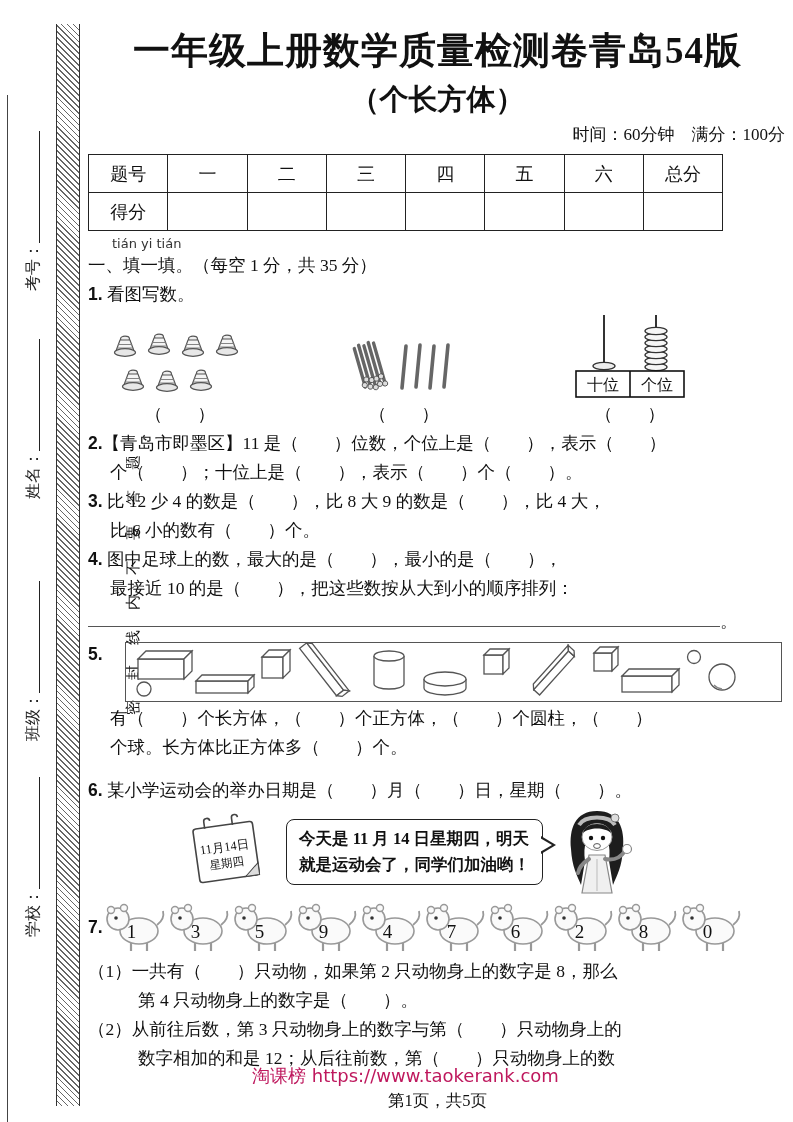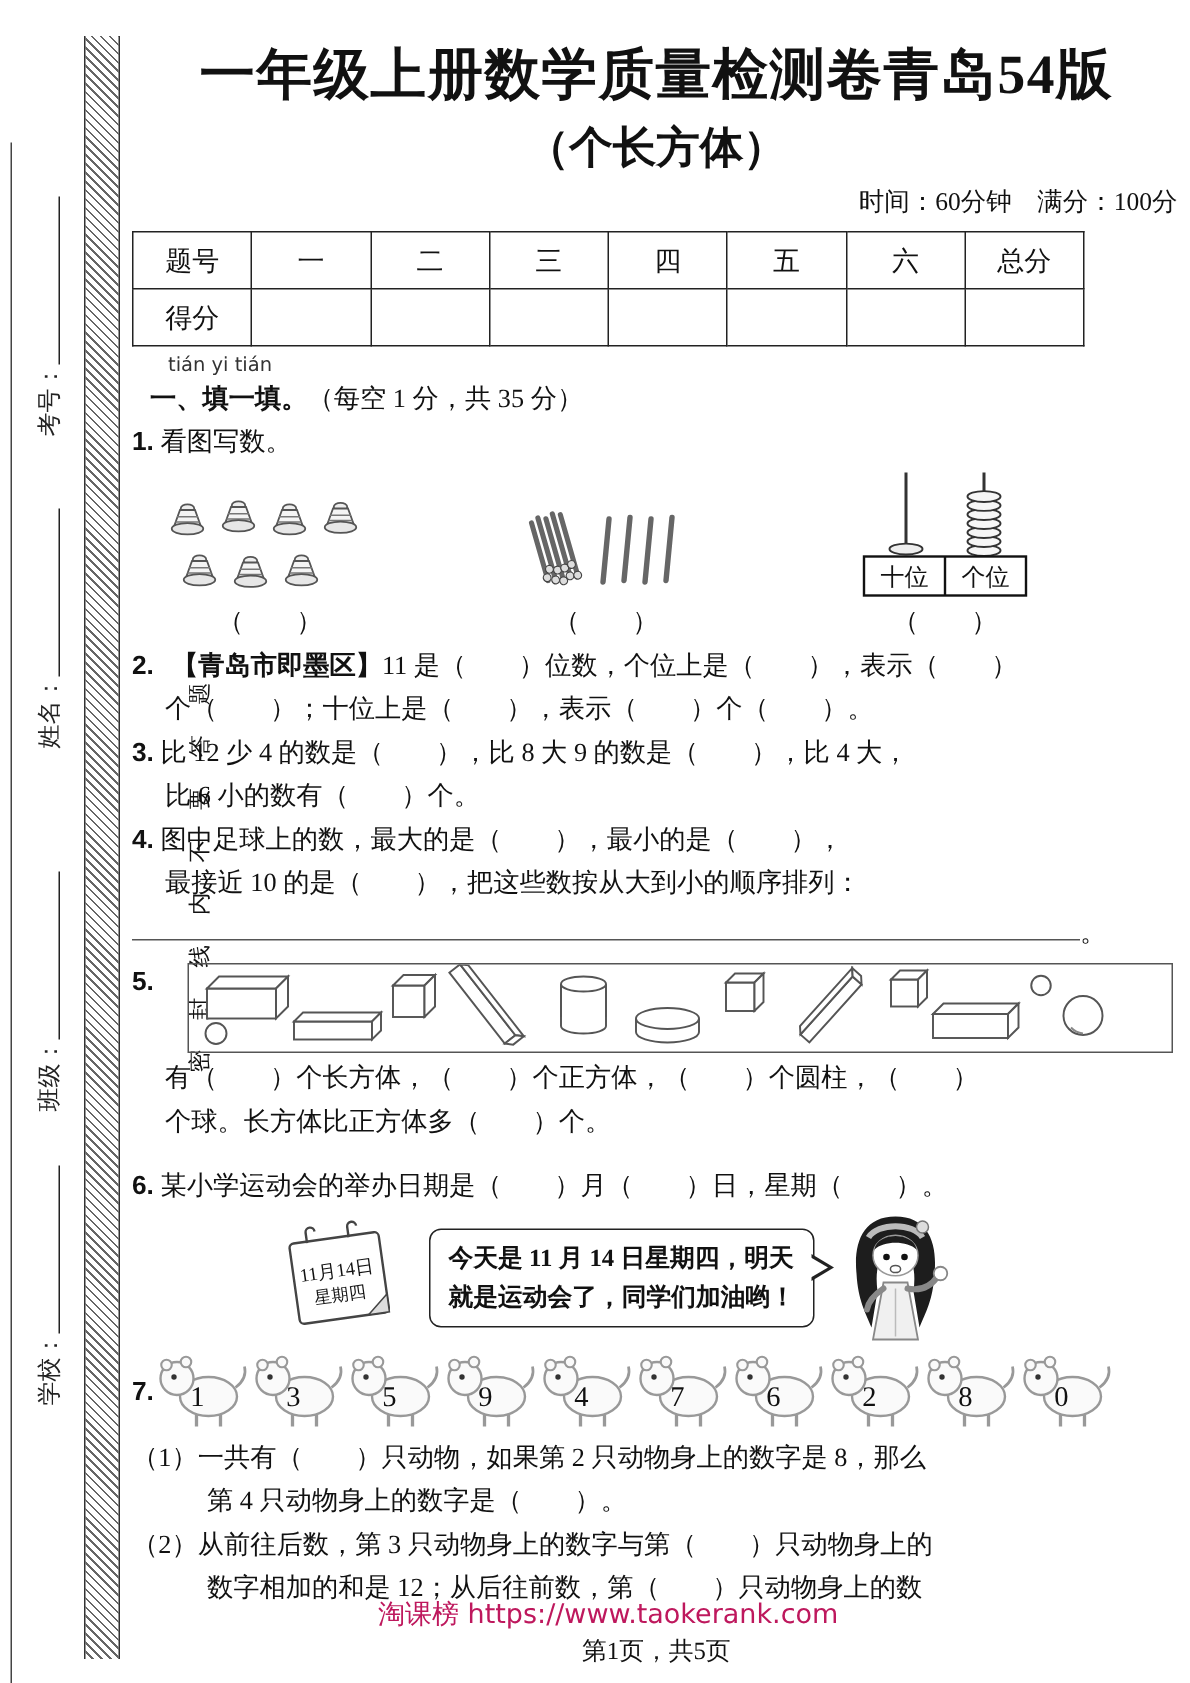--- a/index.html
+++ b/index.html
@@ -21,21 +21,21 @@
   
   .content{position:absolute;left:88px;top:0;width:699px;}
   .title{margin-top:26px;text-align:center;font-size:37px;font-weight:bold;line-height:50px;letter-spacing:1px;}
   .subtitle{text-align:center;font-size:29px;font-weight:bold;line-height:46px;}
   .info{text-align:right;font-size:17px;line-height:26px;padding-right:2px;}
   table.score{border-collapse:collapse;width:635px;margin-top:6px;}
   table.score td{border:1.6px solid #222;height:35px;text-align:center;font-size:18px;width:87px;}
   .pinyin{margin:5px 0 0 24px;font-family:"DejaVu Sans","Liberation Sans",sans-serif;
     font-size:13px;color:#333;line-height:15px;}
   .ln{font-size:17.5px;line-height:29px;white-space:nowrap;}
-  .bold{font-weight:bold;margin-left:12px;}
+  .bold{font-weight:normal;}
   .qnum{font-family:"Liberation Sans",sans-serif;font-weight:bold;font-style:normal;}
   .ind1{padding-left:22px;}
   .ind2{padding-left:50px;}
   
   .figs{display:flex;align-items:flex-end;margin:4px 0 2px 18px;}
   .fig{display:flex;flex-direction:column;align-items:center;}
   .fig .blank{font-size:17.5px;line-height:26px;}
   
   .q4wrap{position:relative;padding-right:112px;}
   .wline{display:inline-block;width:632px;height:16px;border-bottom:1.2px solid #555;}

